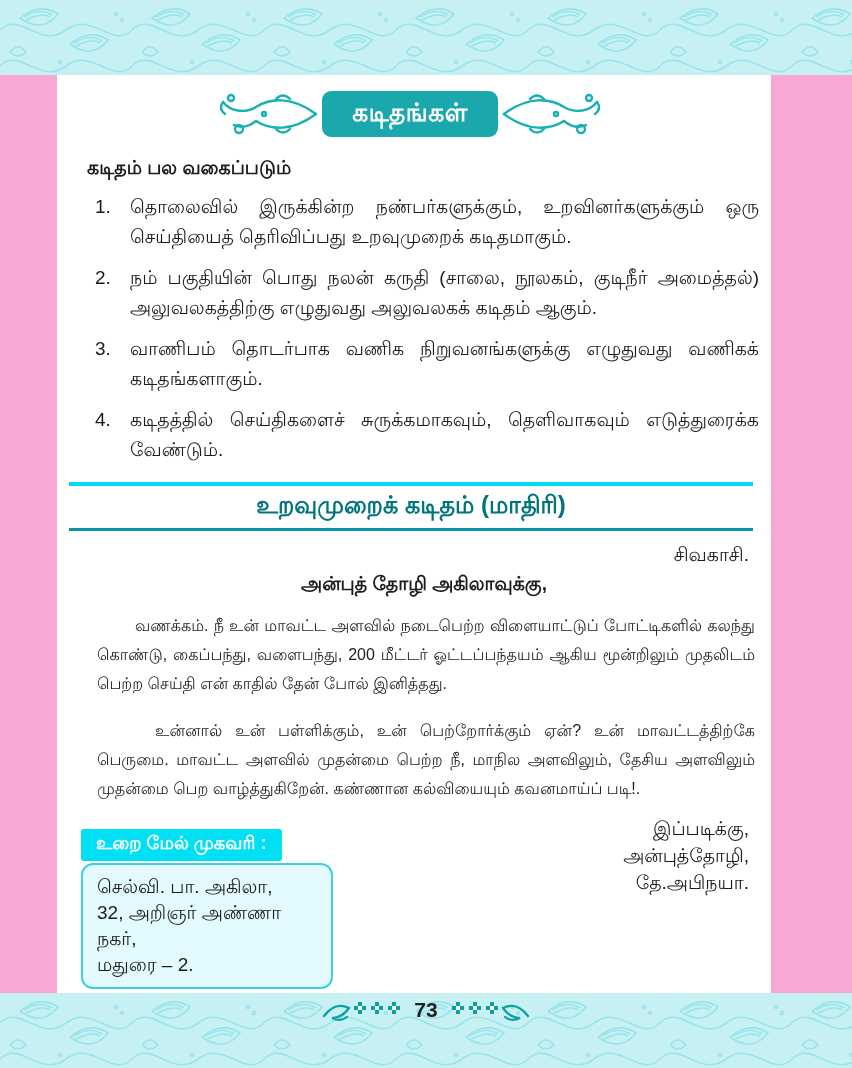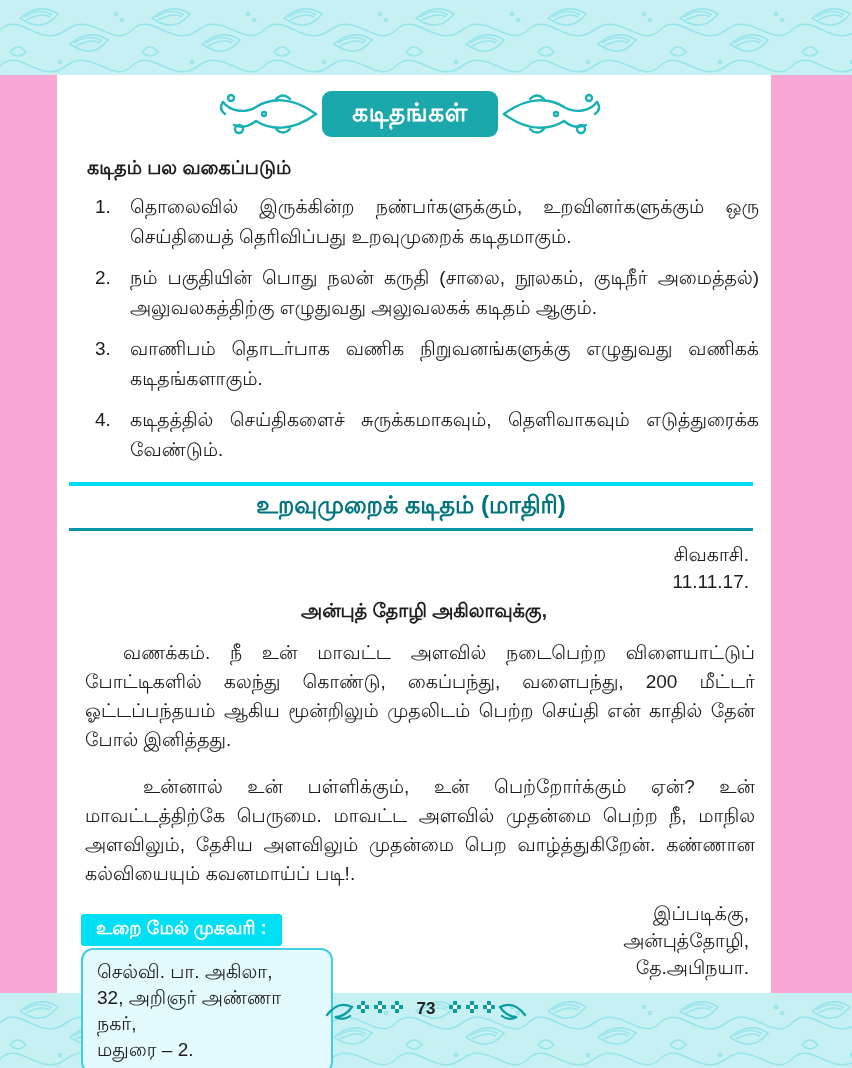--- a/index.html
+++ b/index.html
@@ -36,21 +36,21 @@
   .line-cyan{height:4px;background:#00dbef;}
   .line-teal{height:3px;background:#0b93a8;}
   .section-title{
     text-align:center;color:#00757d;font-weight:bold;font-size:24px;
     padding:5px 0 6px 0;
   }
   
   .place-date{margin:10px 14px 0 16px;text-align:right;font-size:19px;line-height:27px;}
   .salutation{margin:5px 0 0 28px;font-size:19px;font-weight:bold;text-align:center;}
   .para{
-    margin:14px 8px 0 28px;font-size:19px;line-height:29px;text-align:justify;
+    margin:14px 8px 0 40px;font-size:16px;line-height:29px;text-align:justify;
   }
   .para.p1{text-indent:38px;}
   .para.p2{text-indent:58px;margin-top:18px;}
   
   .close-address-row{display:flex;justify-content:space-between;margin:12px 14px 0 24px;}
   .closing-col{text-align:right;font-size:19px;line-height:27px;margin-top:0;}
   .address-col{margin-top:14px;}
   .addr-label{
     display:inline-block;background:#00e0f4;color:#ffffff;font-weight:bold;
     font-size:18px;padding:4px 15px 5px 15px;border-radius:3px;
@@ -58,21 +58,21 @@
   .addr-box{
     margin-top:2px;width:252px;box-sizing:border-box;
     border:2px solid #40cfdf;border-radius:12px;background:#e3fbfe;
     padding:9px 14px;font-size:19px;line-height:26px;
   }
   
   .footer{
     position:absolute;left:0;top:998px;width:852px;display:flex;
     justify-content:center;align-items:center;gap:12px;
   }
-  .page-number{font-size:17px;color:#222222;font-weight:bold;}
+  .page-number{font-size:21px;color:#222222;font-weight:bold;}
   .orn.right{transform:scaleX(-1);}
 </style>
 </head>
 <body>
 
 <div class="page">
 
   <svg class="strip top" width="852" height="75">
     <defs>
       <pattern id="leafTop" width="132" height="76" patternUnits="userSpaceOnUse">
@@ -173,21 +173,20 @@
     </div>
 
     <div class="section-head">
       <div class="line-cyan"></div>
       <div class="section-title">உறவுமுறைக் கடிதம் (மாதிரி)</div>
       <div class="line-teal"></div>
     </div>
 
     <div class="place-date">
       <div>சிவகாசி.</div>
-      <div>11.11.17.</div>
     </div>
 
     <div class="salutation">அன்புத் தோழி அகிலாவுக்கு,</div>
 
     <p class="para p1">வணக்கம். நீ உன் மாவட்ட அளவில் நடைபெற்ற விளையாட்டுப் போட்டிகளில் கலந்து கொண்டு, கைப்பந்து, வளைபந்து, 200 மீட்டர் ஓட்டப்பந்தயம் ஆகிய மூன்றிலும் முதலிடம் பெற்ற செய்தி என் காதில் தேன் போல் இனித்தது.</p>
     <p class="para p2">உன்னால் உன் பள்ளிக்கும், உன் பெற்றோர்க்கும் ஏன்? உன் மாவட்டத்திற்கே பெருமை. மாவட்ட அளவில் முதன்மை பெற்ற நீ, மாநில அளவிலும், தேசிய அளவிலும் முதன்மை பெற வாழ்த்துகிறேன். கண்ணான கல்வியையும் கவனமாய்ப் படி!.</p>
 
     <div class="close-address-row">
       <div class="address-col">
         <div class="addr-label">உறை மேல் முகவரி :</div>

